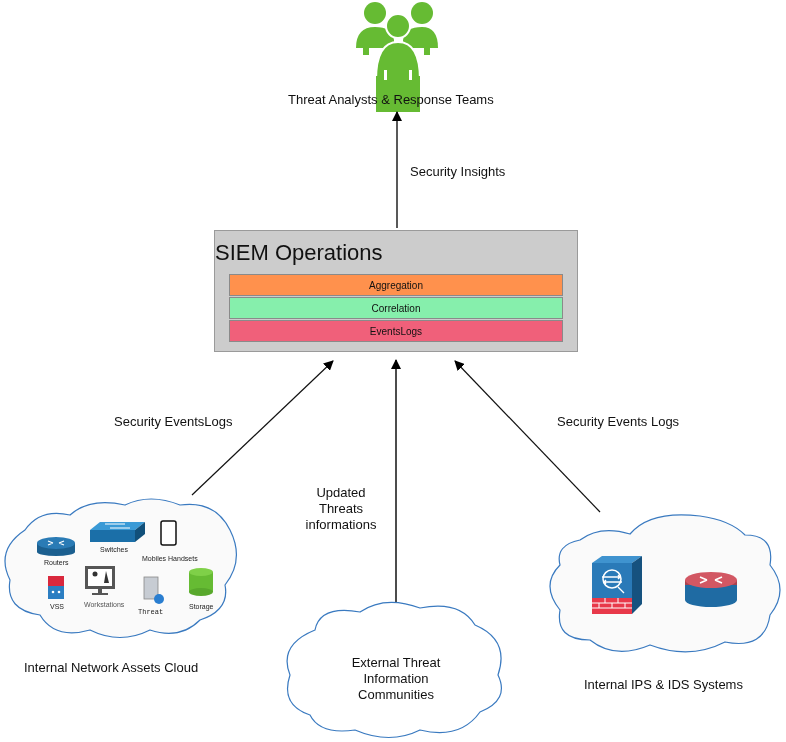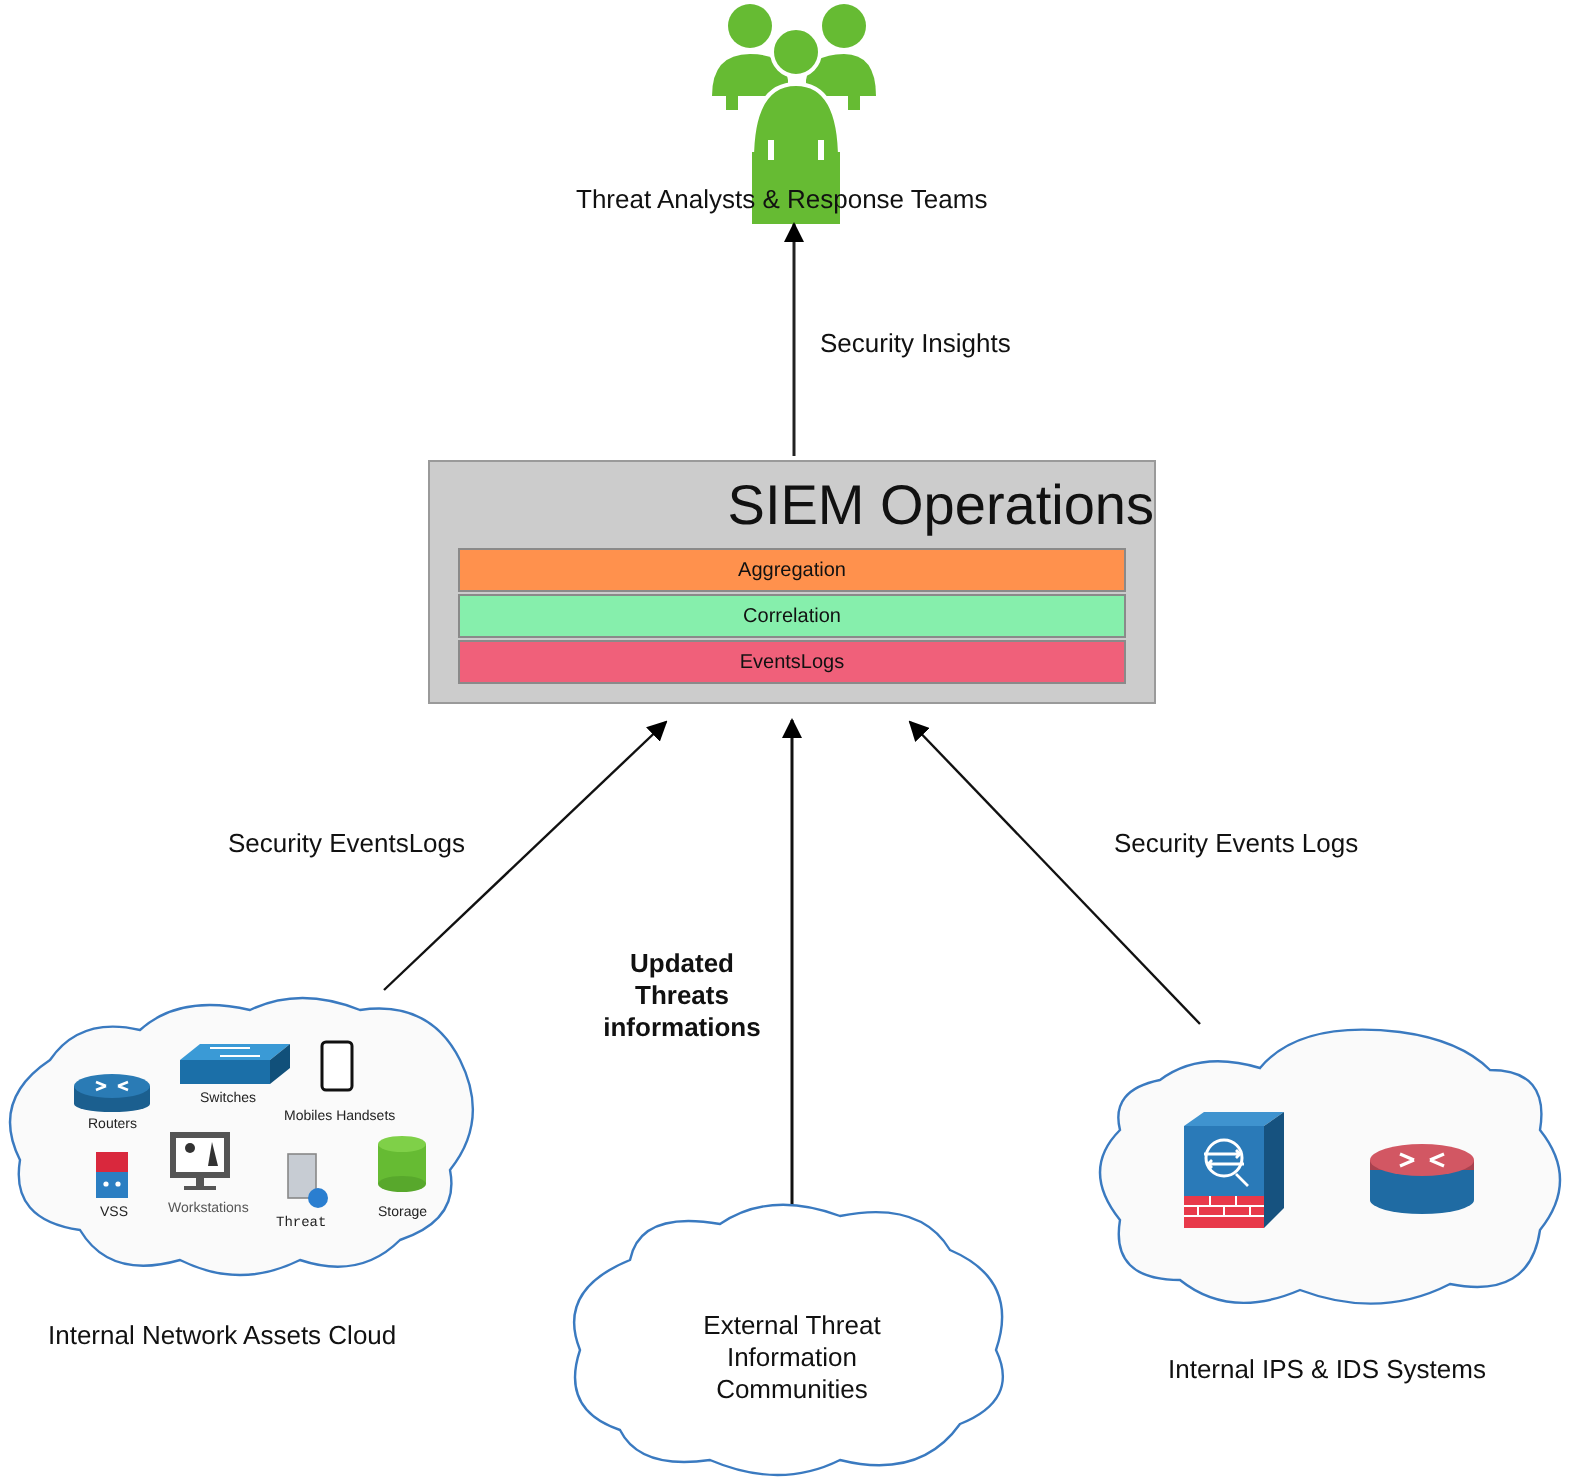--- a/index.html
+++ b/index.html
@@ -3,22 +3,22 @@
 <meta charset="utf-8">
 <style>
   html, body { margin: 0; padding: 0; background: #ffffff; }
   body { width: 786px; height: 742px; position: relative; overflow: hidden;
          font-family: "Liberation Sans", sans-serif; color: #111; }
   svg.canvas { position: absolute; left: 0; top: 0; }
   .lbl { position: absolute; font-size: 13px; line-height: 16px; color: #111; white-space: nowrap; }
   .center { text-align: center; }
   .siem-box { position: absolute; left: 214px; top: 230px; width: 364px; height: 122px;
               background: #cccccc; border: 1px solid #9a9a9a; box-sizing: border-box; }
-  .siem-title { position: absolute; left: 0; right: 0; top: 8px; text-align: right;
-                font-size: 28px; line-height: 28px; color: #111; }
+  .siem-title { position: absolute; left: 0; right: 0; top: 8px; text-align: left;
+                font-size: 22px; line-height: 28px; color: #111; }
   .layer { position: absolute; left: 14px; width: 334px; height: 22px; box-sizing: border-box;
            border: 1px solid #8a8a8a; text-align: center; font-size: 10px; line-height: 21px; color: #111; }
   .small { font-size: 7px; line-height: 8px; color: #222; position: absolute; white-space: nowrap; }
 </style>
 </head>
 <body>
 
 <svg class="canvas" width="786" height="742" viewBox="0 0 786 742">
   <defs>
     <marker id="arrow" markerWidth="10" markerHeight="10" refX="9" refY="5" orient="auto" markerUnits="userSpaceOnUse">
@@ -113,21 +113,21 @@
 
 <div class="siem-box">
   <div class="siem-title">SIEM Operations</div>
   <div class="layer" style="top:43px; background:#ff914d;">Aggregation</div>
   <div class="layer" style="top:66px; background:#86efac;">Correlation</div>
   <div class="layer" style="top:89px; background:#f0607a;">EventsLogs</div>
 </div>
 
 <div class="lbl" style="left:114px; top:414px;">Security EventsLogs</div>
 <div class="lbl" style="left:557px; top:414px;">Security Events Logs</div>
-<div class="lbl center" style="left:300px; top:474px; width:82px;font-weight:bold;">
+<div class="lbl center" style="left:300px; top:485px; width:82px;">
   <div>Updated</div>
   <div>Threats</div>
   <div>informations</div>
 </div>
 
 <span class="small" style="left:44px; top:559px;">Routers</span>
 <span class="small" style="left:100px; top:546px;">Switches</span>
 <span class="small" style="left:142px; top:555px;">Mobiles Handsets</span>
 <span class="small" style="left:50px; top:603px;">VSS</span>
 <span class="small" style="left:84px; top:601px; color:#555;">Workstations</span>

